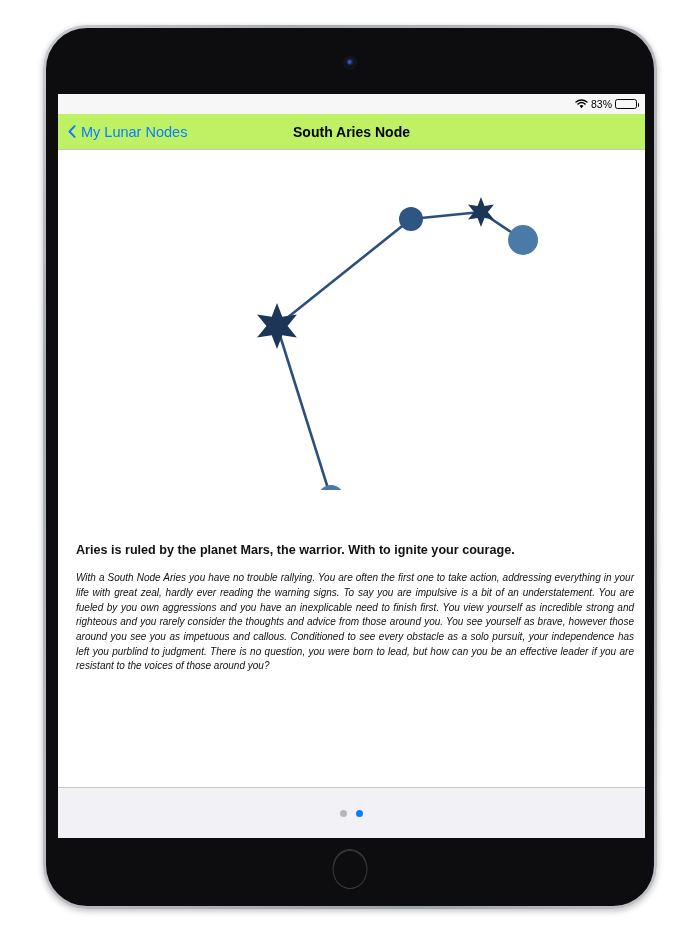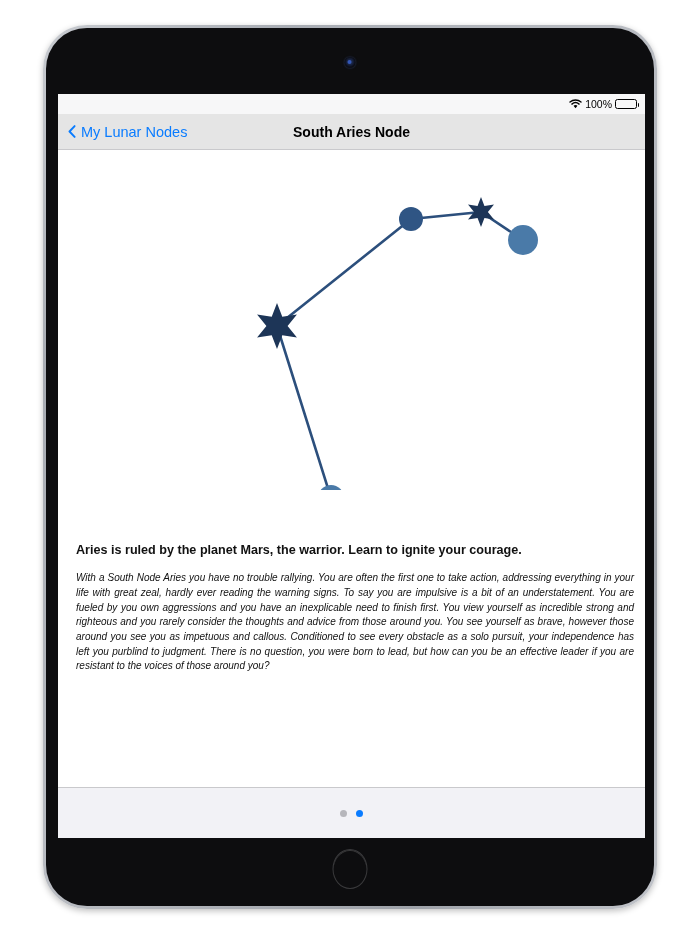--- a/index.html
+++ b/index.html
@@ -131,21 +131,21 @@
   .battery-fill {
     height: 100%;
     background: #000;
     border-radius: 1px;
   }
 
   
   .navbar {
     position: relative;
     height: 35px;
-    background: #e5e5e5;
+    background: #bef264;
     border-bottom: 1px solid #c9c9cc;
     display: flex;
     align-items: center;
   }
   .back-button {
     display: flex;
     align-items: center;
     gap: 5px;
     margin-left: 10px;
     color: #0a7cff;
@@ -254,21 +254,21 @@
           <div class="status-left">
             <span>11:55 AM</span>
             <span>Thu Nov 17</span>
           </div>
           <div class="status-right">
             <svg class="wifi-icon" width="13" height="10" viewBox="0 0 13 10">
               <path d="M6.5 9.2 L4.55 6.85 A3.1 3.1 0 0 1 8.45 6.85 Z" fill="#000"></path>
               <path d="M2.9 5.1 A5.6 5.6 0 0 1 10.1 5.1" stroke="#000" stroke-width="1.4" fill="none" stroke-linecap="round"></path>
               <path d="M1.0 3.0 A8.6 8.6 0 0 1 12.0 3.0" stroke="#000" stroke-width="1.4" fill="none" stroke-linecap="round"></path>
             </svg>
-            <span>100%</span>
+            <span>83%</span>
             <span class="battery">
               <span class="battery-fill"></span>
             </span>
           </div>
         </div>
 
         <div class="navbar">
           <button class="back-button">
             <svg class="chevron-left" viewBox="0 0 8 13">
               <path d="M6.6 1.1 L1.5 6.5 L6.6 11.9" stroke="#0a7cff" stroke-width="1.9" fill="none" stroke-linecap="round" stroke-linejoin="round"></path>
@@ -293,21 +293,21 @@
                   <circle cx="353" cy="69" r="12" fill="#2f5584"></circle>
                   <path d="M423.00 47.00 L426.45 56.02 L435.99 54.50 L429.90 62.00 L435.99 69.50 L426.45 67.98 L423.00 77.00 L419.55 67.98 L410.01 69.50 L416.10 62.00 L410.01 54.50 L419.55 56.02 Z" fill="#1d3557"></path>
                   <circle cx="465" cy="90" r="15" fill="#4a7aa8"></circle>
                   <path d="M219.00 153.00 L224.29 166.84 L238.92 164.50 L229.58 176.00 L238.92 187.50 L224.29 185.16 L219.00 199.00 L213.71 185.16 L199.08 187.50 L208.42 176.00 L199.08 164.50 L213.71 166.84 Z" fill="#1d3557"></path>
                   <circle cx="273" cy="348" r="13" fill="#4a7aa8"></circle>
                 </g>
             </svg>
           </div>
 
           <div class="text-block">
-            <p class="lede">Aries is ruled by the planet Mars, the warrior. Learn to ignite your courage.</p>
+            <p class="lede">Aries is ruled by the planet Mars, the warrior. With to ignite your courage.</p>
             <p class="body-text">With a South Node Aries you have no trouble rallying. You are often the first one to take action, addressing everything in your life with great zeal, hardly ever reading the warning signs. To say you are impulsive is a bit of an understatement. You are fueled by you own aggressions and you have an inexplicable need to finish first. You view yourself as incredible strong and righteous and you rarely consider the thoughts and advice from those around you. You see yourself as brave, however those around you see you as impetuous and callous. Conditioned to see every obstacle as a solo pursuit, your independence has left you purblind to judgment. There is no question, you were born to lead, but how can you be an effective leader if you are resistant to the voices of those around you?</p>
           </div>
 
           <div class="toolbar">
             <span class="dot"></span>
             <span class="dot active"></span>
           </div>
 
         </div>
 

